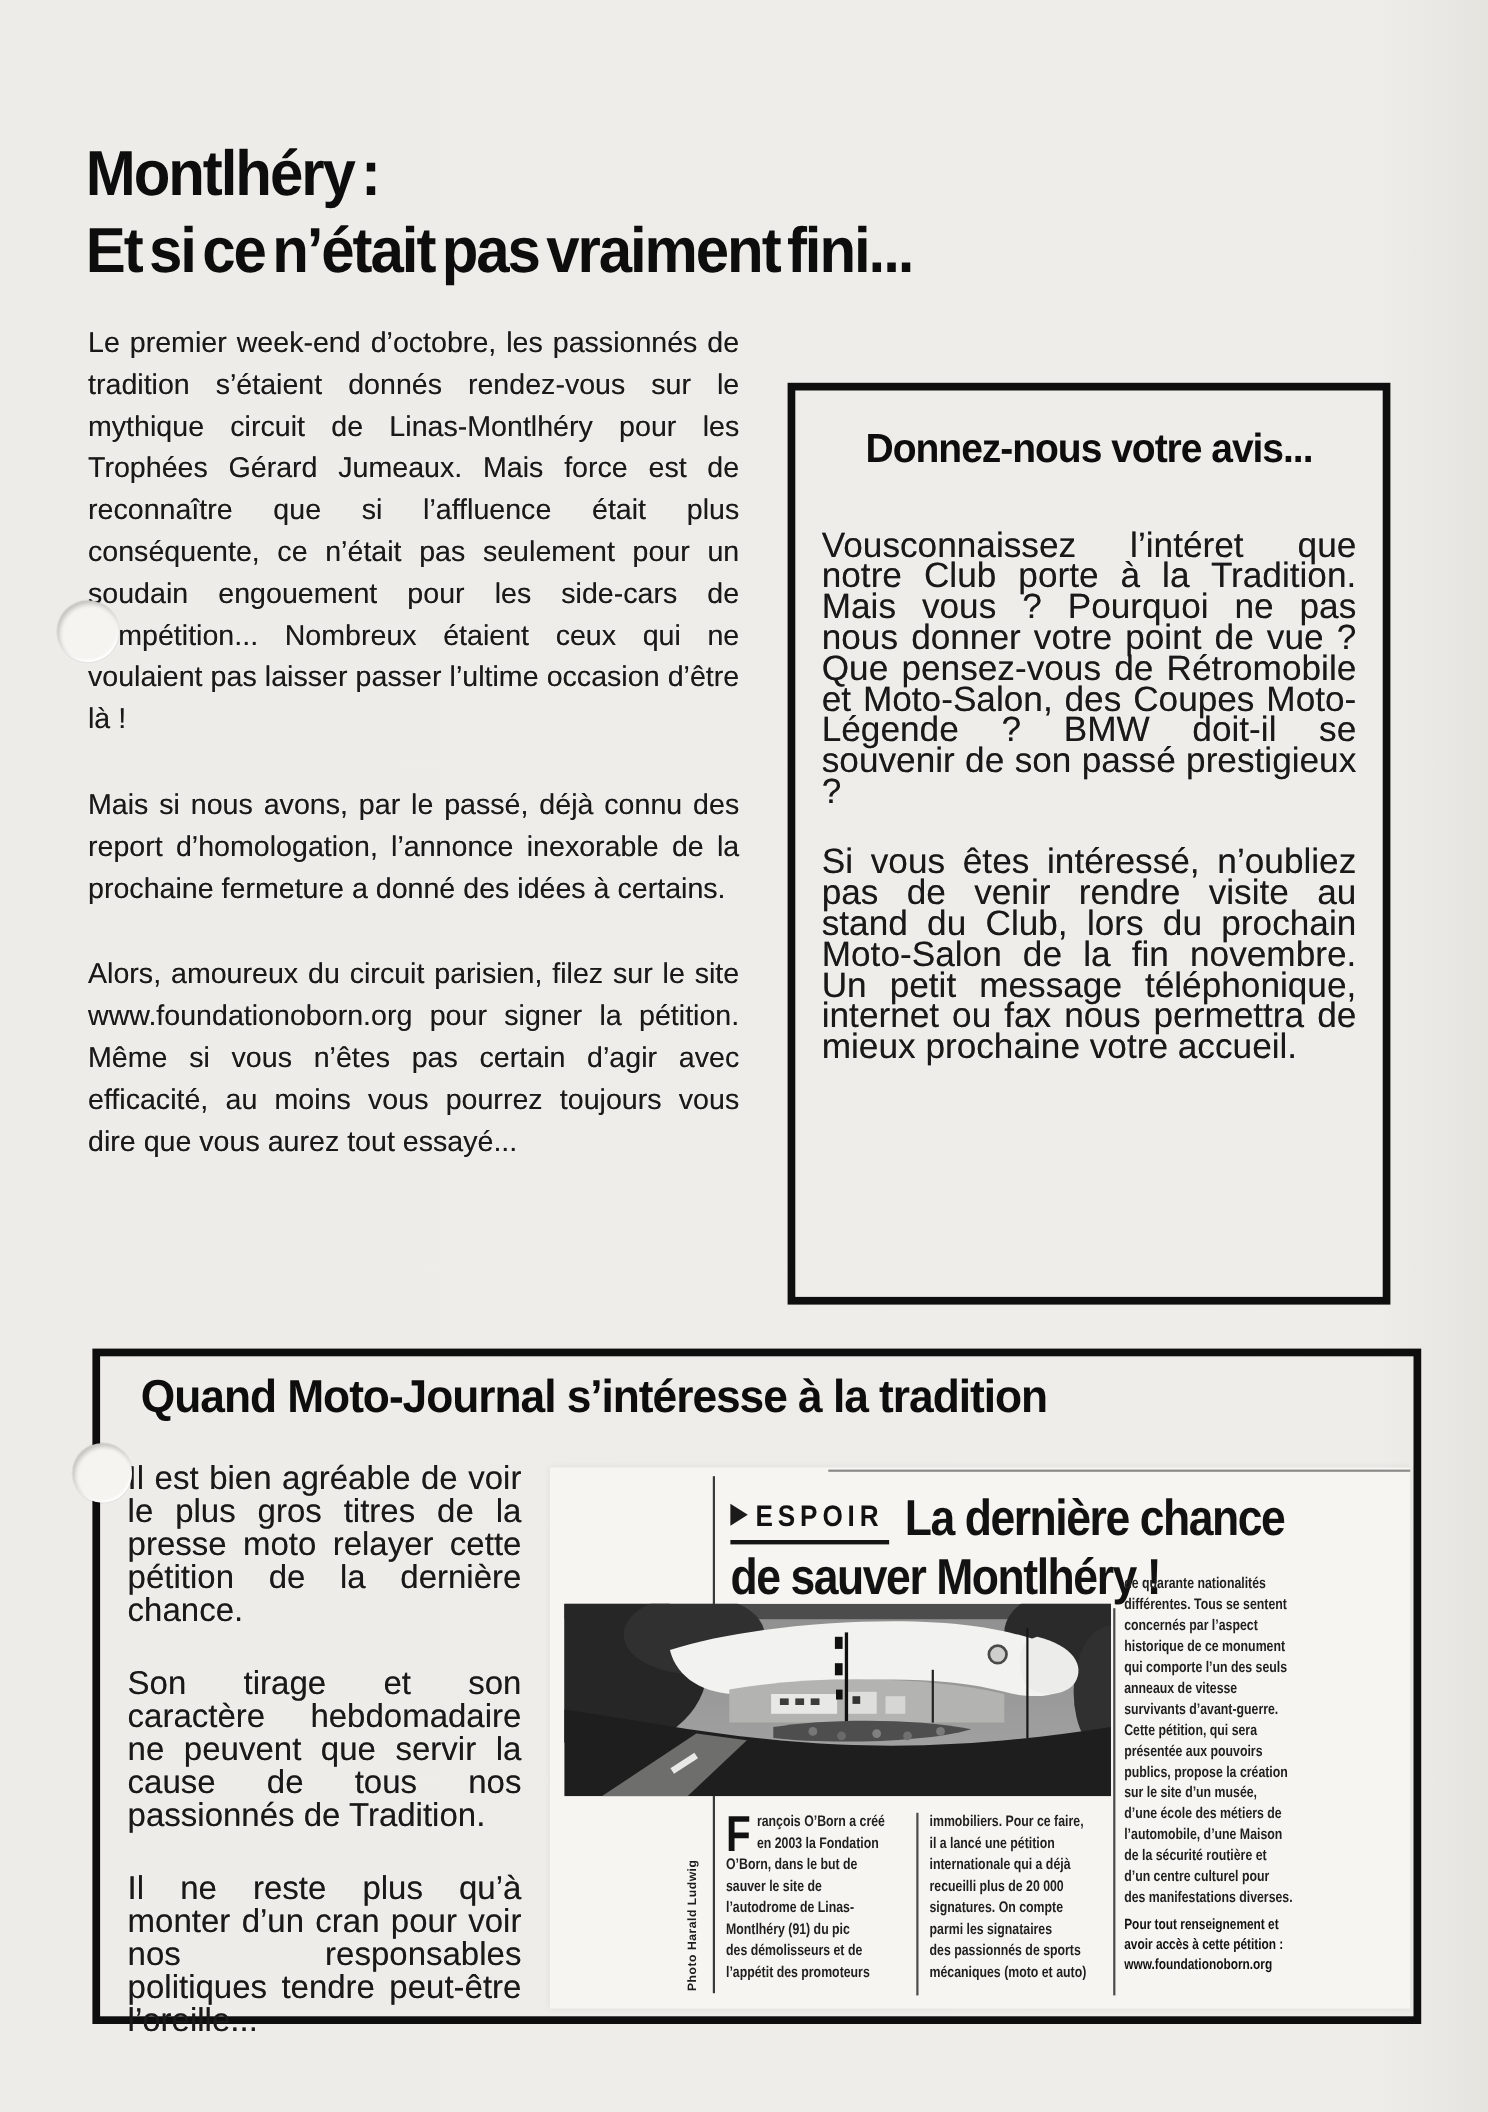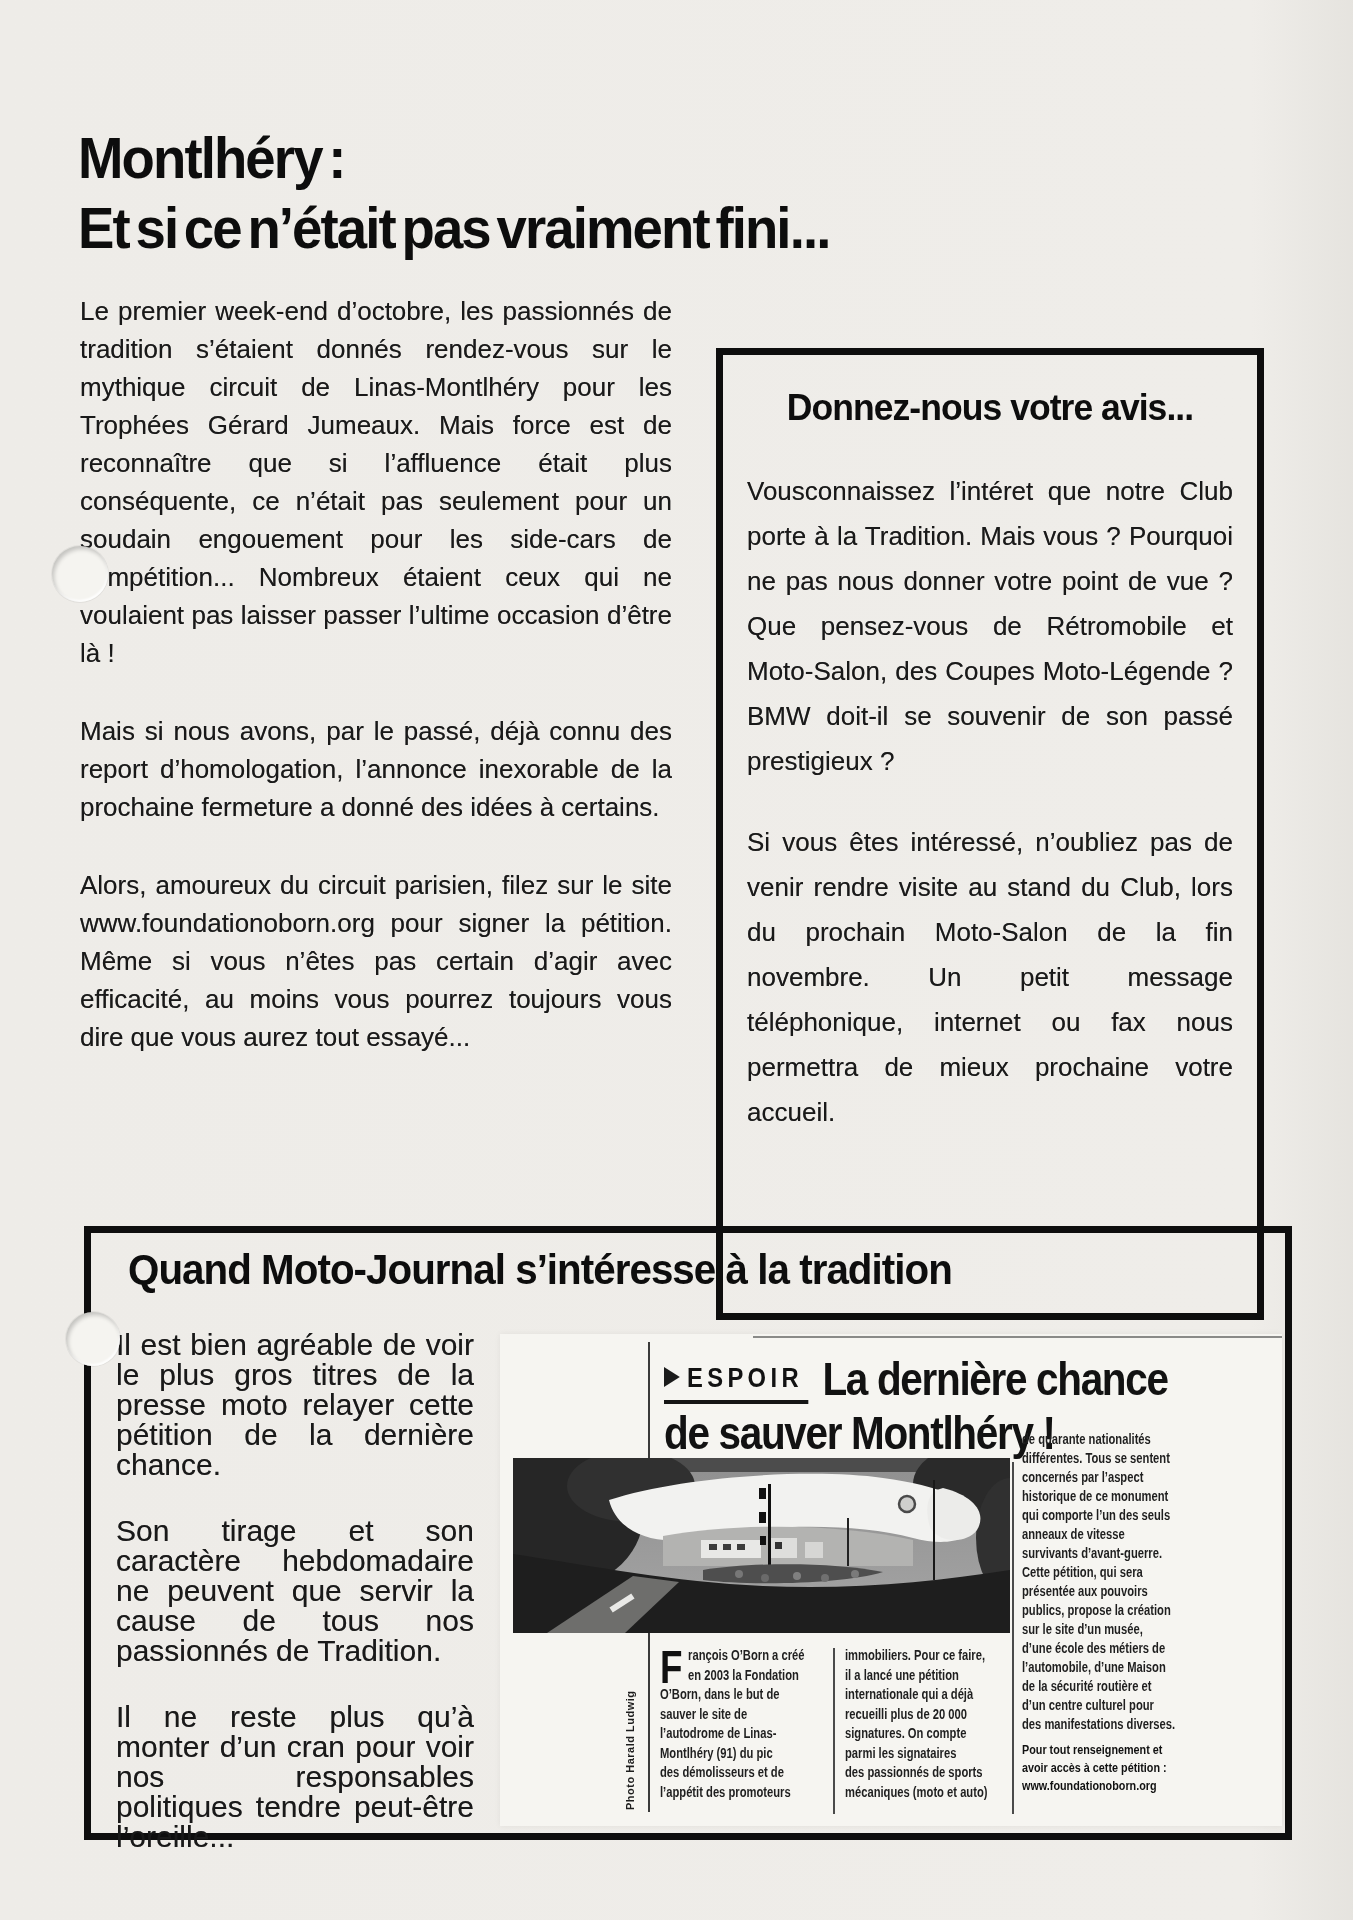--- a/index.html
+++ b/index.html
@@ -22,29 +22,29 @@
     transform:scaleX(0.94);transform-origin:left top;
     white-space:pre-line;
   }
   
   .bodytext{font-size:26px;line-height:38px;text-align:justify;color:#191919;
             text-shadow:0 0 .6px rgba(25,25,25,.55);}
   .col-left{left:80px;top:292px;width:592px;}
   .col-left p{margin:0 0 40px 0;}
   
   .feedback-box{
-    left:716px;top:348px;width:548px;height:972px;
+    left:716px;top:348px;width:548px;height:838px;
     border:7px solid #0e0e0e;box-sizing:border-box;
     padding:24px 24px 0 24px;
   }
   .feedback-title{
     text-align:center;font-size:37px;font-weight:700;letter-spacing:-1px;
     transform:scaleX(0.96);margin:8px 0 0 0;color:#0d0d0d;
   }
-  .feedback-body{margin-top:40px;font-size:26px;line-height:45px;}
+  .feedback-body{margin-top:52px;font-size:32px;line-height:28px;}
   .feedback-body p{margin:0 0 36px 0;}
   
   .moto-box{
     left:84px;top:1226px;width:1208px;height:614px;
     border:7px solid #0e0e0e;box-sizing:border-box;
   }
   .moto-title{
     left:128px;top:1246px;font-size:42px;font-weight:700;letter-spacing:-1px;
     transform:scaleX(0.96);transform-origin:left top;color:#0d0d0d;white-space:nowrap;
   }

